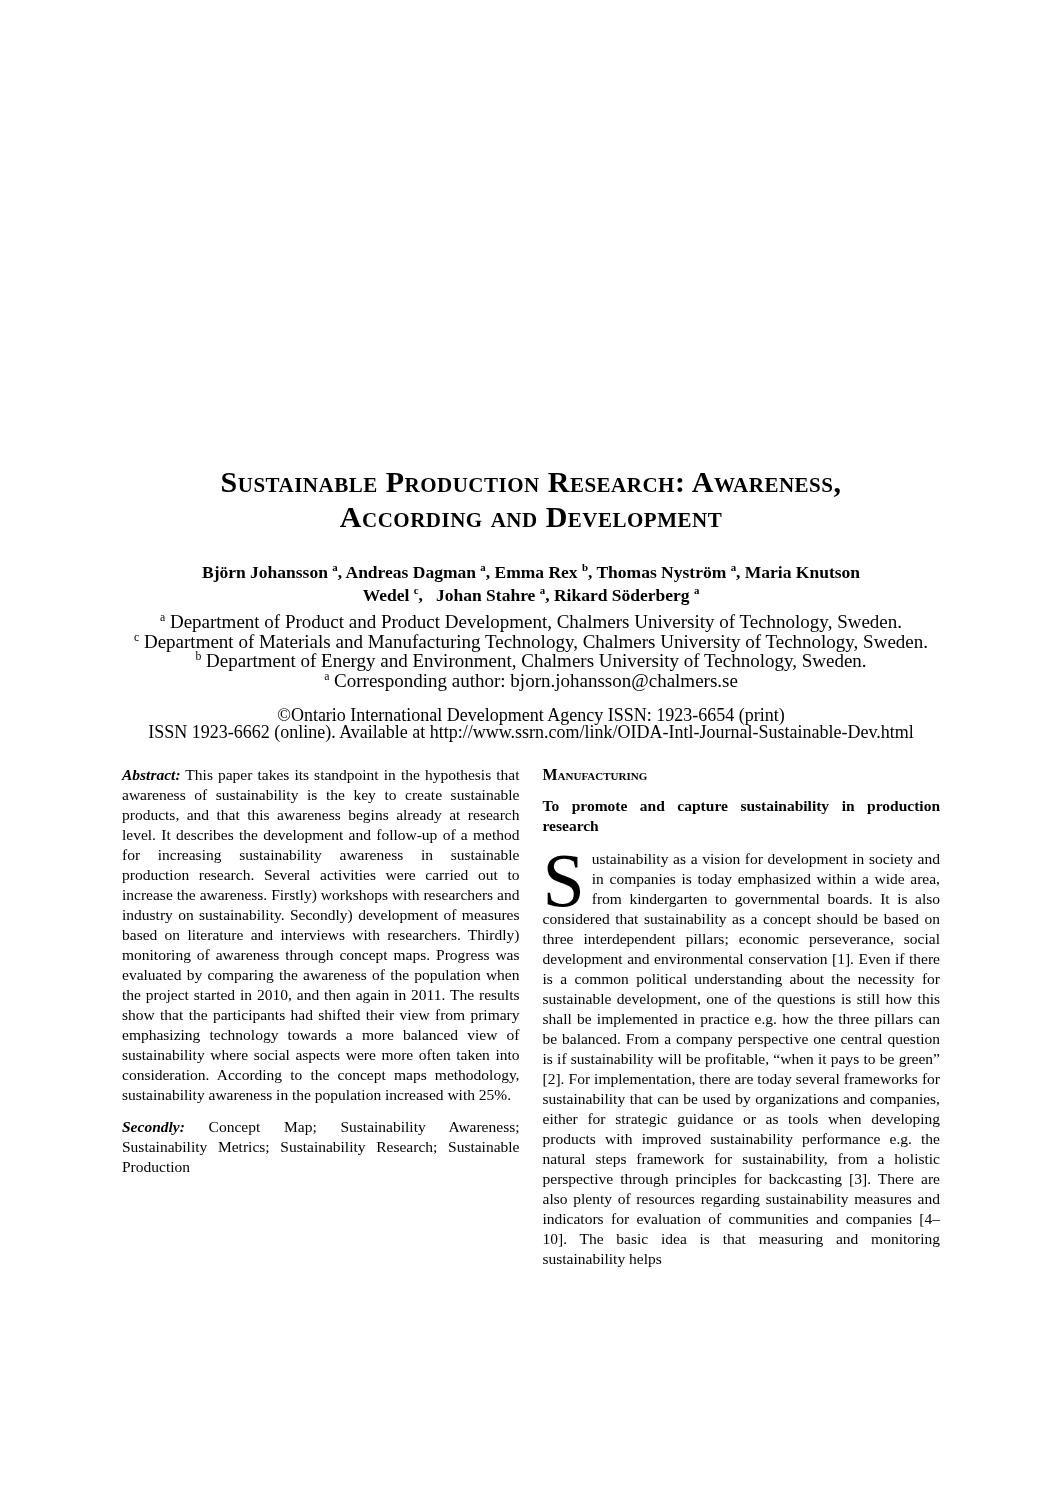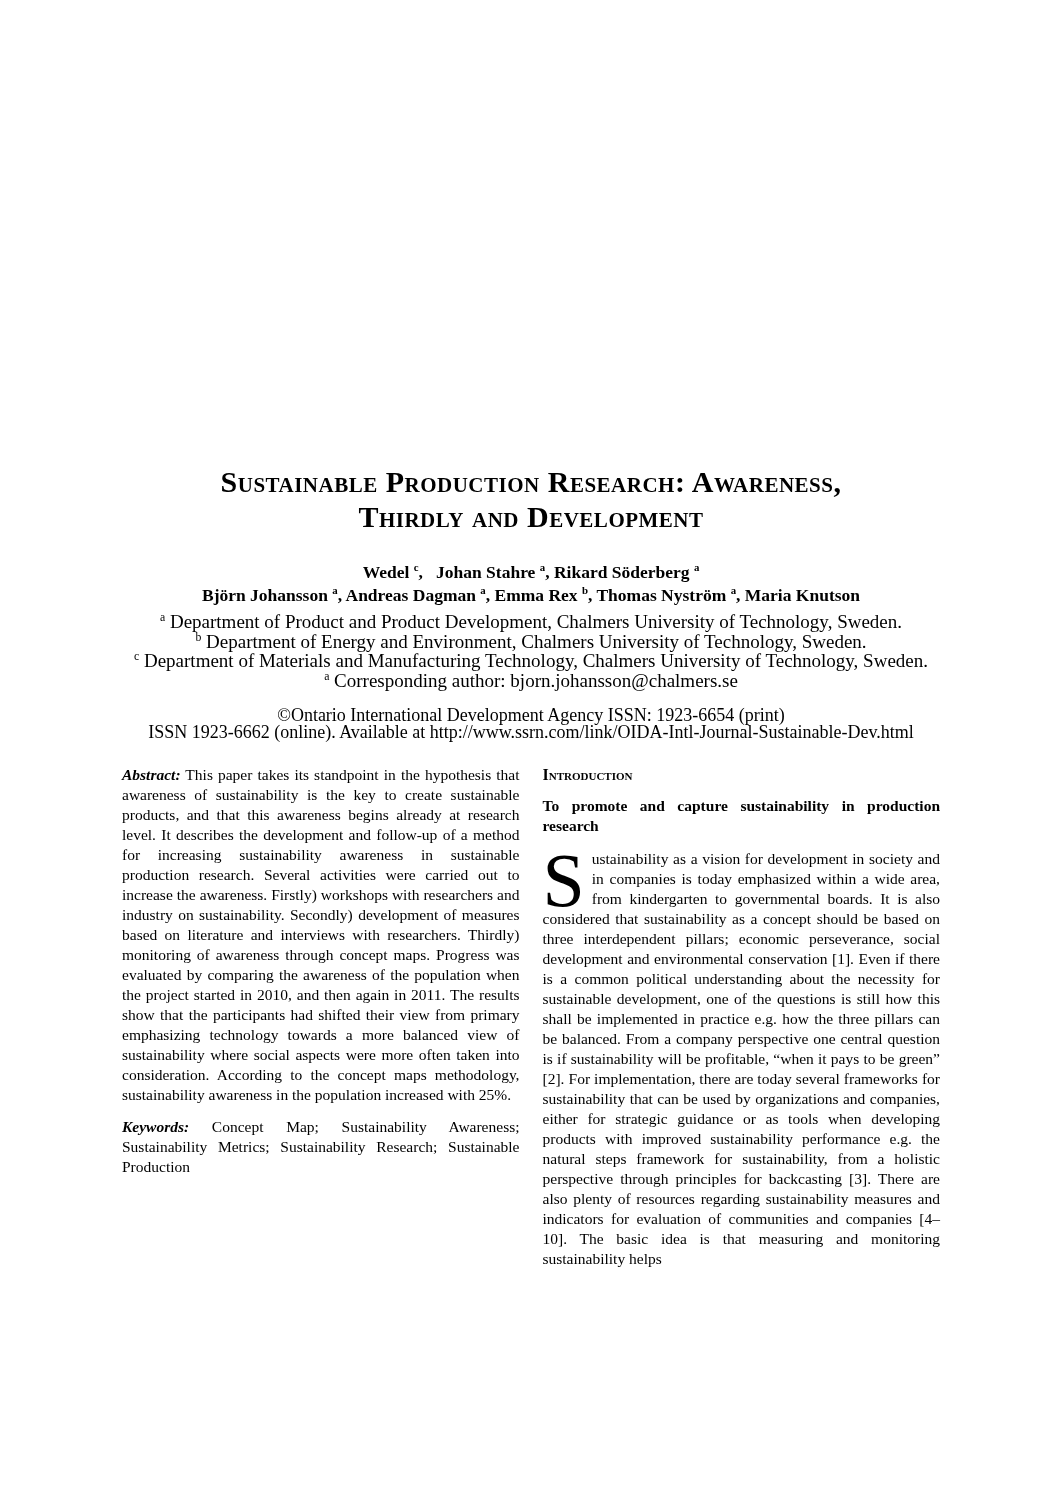--- a/index.html
+++ b/index.html
@@ -79,48 +79,48 @@
     padding: 2px 7px 0 0;
   }
 </style>
 </head>
 <body>
 
 <div class="page">
 
   <div class="title">
     <div>Sustainable Production Research: Awareness,</div>
-    <div>Thirdly and Development</div>
+    <div>According and Development</div>
   </div>
 
   <div class="authors">
+    <div>Björn Johansson <sup>a</sup>, Andreas Dagman <sup>a</sup>, Emma Rex <sup>b</sup>, Thomas Nyström <sup>a</sup>, Maria Knutson</div>
     <div>Wedel <sup>c</sup>,&nbsp;&nbsp; Johan Stahre <sup>a</sup>, Rikard Söderberg <sup>a</sup></div>
-    <div>Björn Johansson <sup>a</sup>, Andreas Dagman <sup>a</sup>, Emma Rex <sup>b</sup>, Thomas Nyström <sup>a</sup>, Maria Knutson</div>
   </div>
 
   <div class="affiliations">
     <div><sup>a</sup> Department of Product and Product Development, Chalmers University of Technology, Sweden.</div>
+    <div><sup>c</sup> Department of Materials and Manufacturing Technology, Chalmers University of Technology, Sweden.</div>
     <div><sup>b</sup> Department of Energy and Environment, Chalmers University of Technology, Sweden.</div>
-    <div><sup>c</sup> Department of Materials and Manufacturing Technology, Chalmers University of Technology, Sweden.</div>
     <div><sup>a</sup> Corresponding author: bjorn.johansson@chalmers.se</div>
   </div>
 
   <div class="imprint">
     <div>©Ontario International Development Agency ISSN: 1923-6654 (print)</div>
     <div>ISSN 1923-6662 (online). Available at http://www.ssrn.com/link/OIDA-Intl-Journal-Sustainable-Dev.html</div>
   </div>
 
   <div class="columns">
 
     <div class="col">
       <p class="para"><span class="label-bi">Abstract:</span><span> This paper takes its standpoint in the hypothesis that awareness of sustainability is the key to create sustainable products, and that this awareness begins already at research level. It describes the development and follow-up of a method for increasing sustainability awareness in sustainable production research. Several activities were carried out to increase the awareness. Firstly) workshops with researchers and industry on sustainability. Secondly) development of measures based on literature and interviews with researchers. Thirdly) monitoring of awareness through concept maps. Progress was evaluated by comparing the awareness of the population when the project started in 2010, and then again in 2011. The results show that the participants had shifted their view from primary emphasizing technology towards a more balanced view of sustainability where social aspects were more often taken into consideration. According to the concept maps methodology, sustainability awareness in the population increased with 25%.</span></p>
-      <p class="para"><span class="label-bi">Keywords:</span><span> Concept Map; Sustainability Awareness; Sustainability Metrics; Sustainability Research; Sustainable Production</span></p>
+      <p class="para"><span class="label-bi">Secondly:</span><span> Concept Map; Sustainability Awareness; Sustainability Metrics; Sustainability Research; Sustainable Production</span></p>
     </div>
 
     <div class="col">
-      <div class="section-heading">Introduction</div>
+      <div class="section-heading">Manufacturing</div>
       <div class="subheading">To promote and capture sustainability in production research</div>
       <p class="para"><span class="dropcap">S</span><span>ustainability as a vision for development in society and in companies is today emphasized within a wide area, from kindergarten to governmental boards. It is also considered that sustainability as a concept should be based on three interdependent pillars; economic perseverance, social development and environmental conservation [1]. Even if there is a common political understanding about the necessity for sustainable development, one of the questions is still how this shall be implemented in practice e.g. how the three pillars can be balanced. From a company perspective one central question is if sustainability will be profitable, “when it pays to be green” [2]. For implementation, there are today several frameworks for sustainability that can be used by organizations and companies, either for strategic guidance or as tools when developing products with improved sustainability performance e.g. the natural steps framework for sustainability, from a holistic perspective through principles for backcasting [3]. There are also plenty of resources regarding sustainability measures and indicators for evaluation of communities and companies [4–10]. The basic idea is that measuring and monitoring sustainability helps</span></p>
     </div>
 
   </div>
 
 </div>
 
 </body></html>

